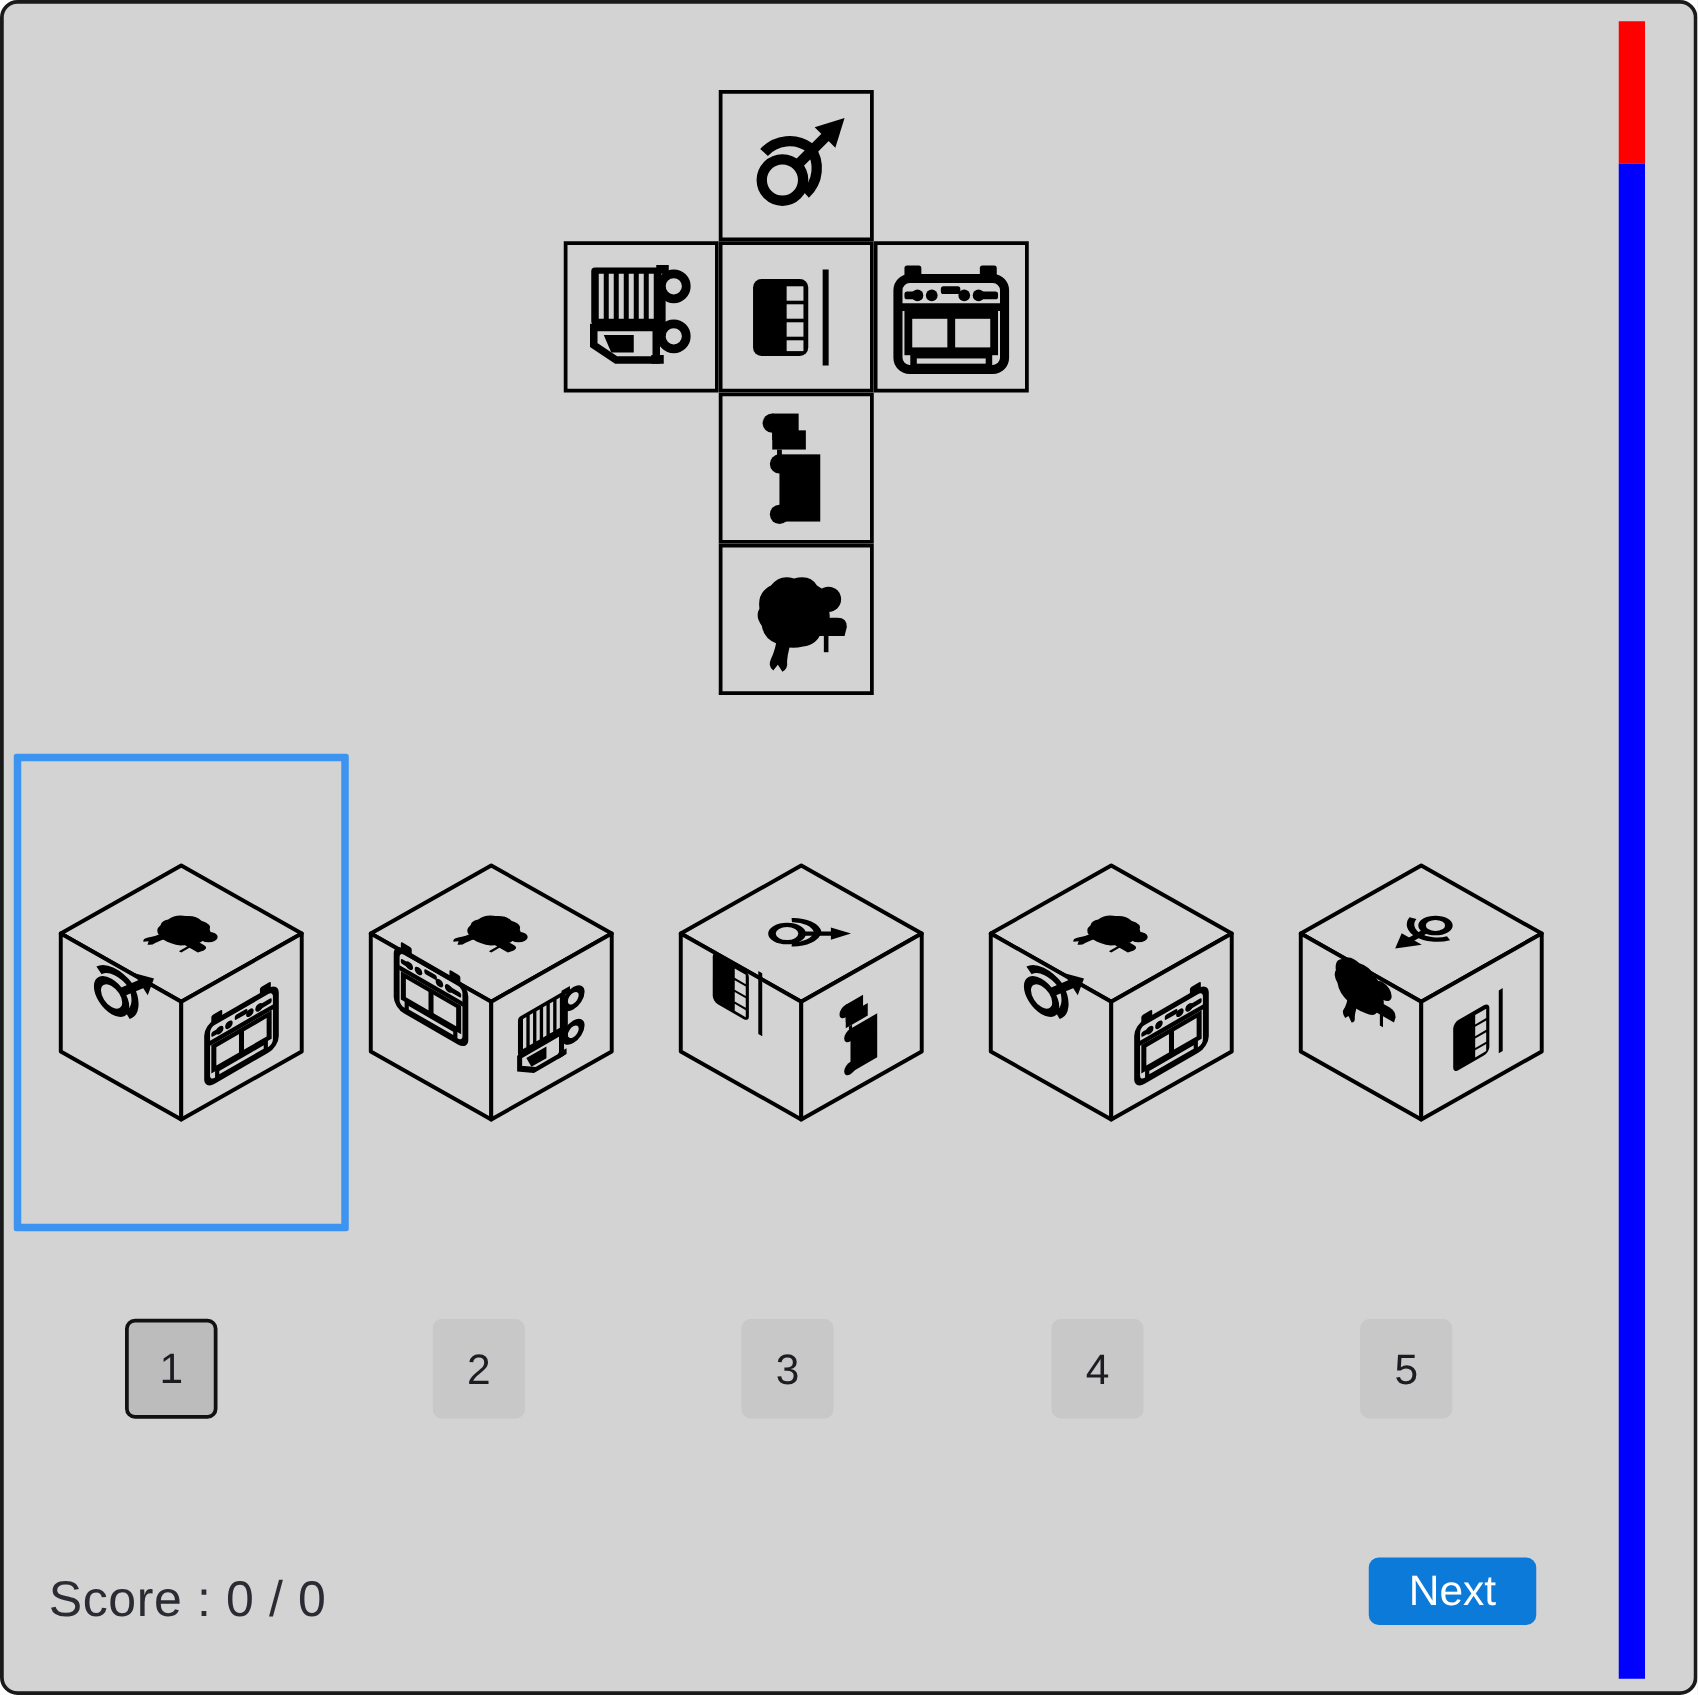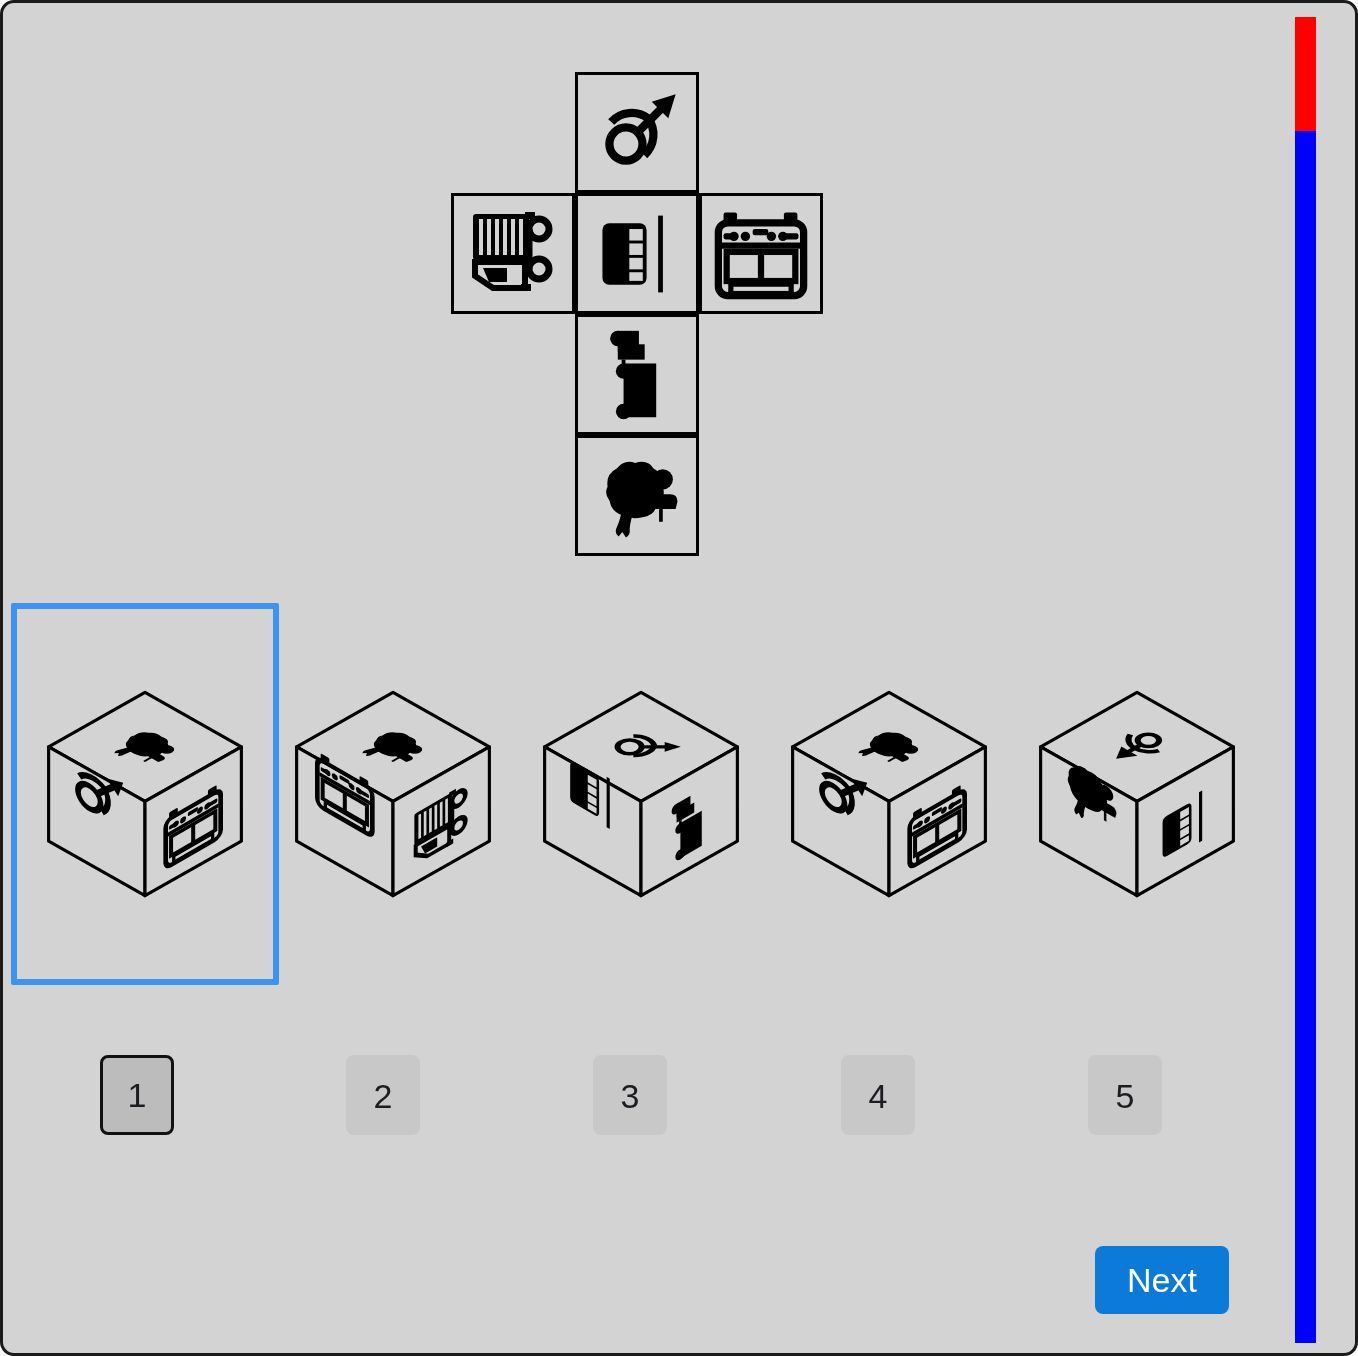--- a/index.html
+++ b/index.html
@@ -106,21 +106,21 @@
     font-size: 40px;
     color: #2b2b33;
     letter-spacing: 0.5px;
     white-space: pre;
   }
   #next-btn {
     position: absolute;
     left: 1092px;
     top: 1243px;
     width: 134px;
-    height: 68px;
+    height: 54px;
     background: #0c7ad8;
     color: #ffffff;
     font-family: "Liberation Sans", sans-serif;
     font-size: 34px;
     border: none;
     border-radius: 8px;
     cursor: pointer;
   }
 
   
@@ -395,20 +395,21 @@
   </div>
 
   <div id="numbers">
     <button class="num-btn active" style="left:97px;">1</button>
     <button class="num-btn" style="left:343px;">2</button>
     <button class="num-btn" style="left:590px;">3</button>
     <button class="num-btn" style="left:838px;">4</button>
     <button class="num-btn" style="left:1085px;">5</button>
   </div>
 
+  <div id="score">Score : 0 / 0</div>
   <button id="next-btn">Next</button>
 
   <div id="progress">
     <div class="seg" style="height:8.6%; background:#ff0000;"></div>
     <div class="seg" style="height:91.4%; background:#0000ff;"></div>
   </div>
 
 </div>
 
 </body></html>

